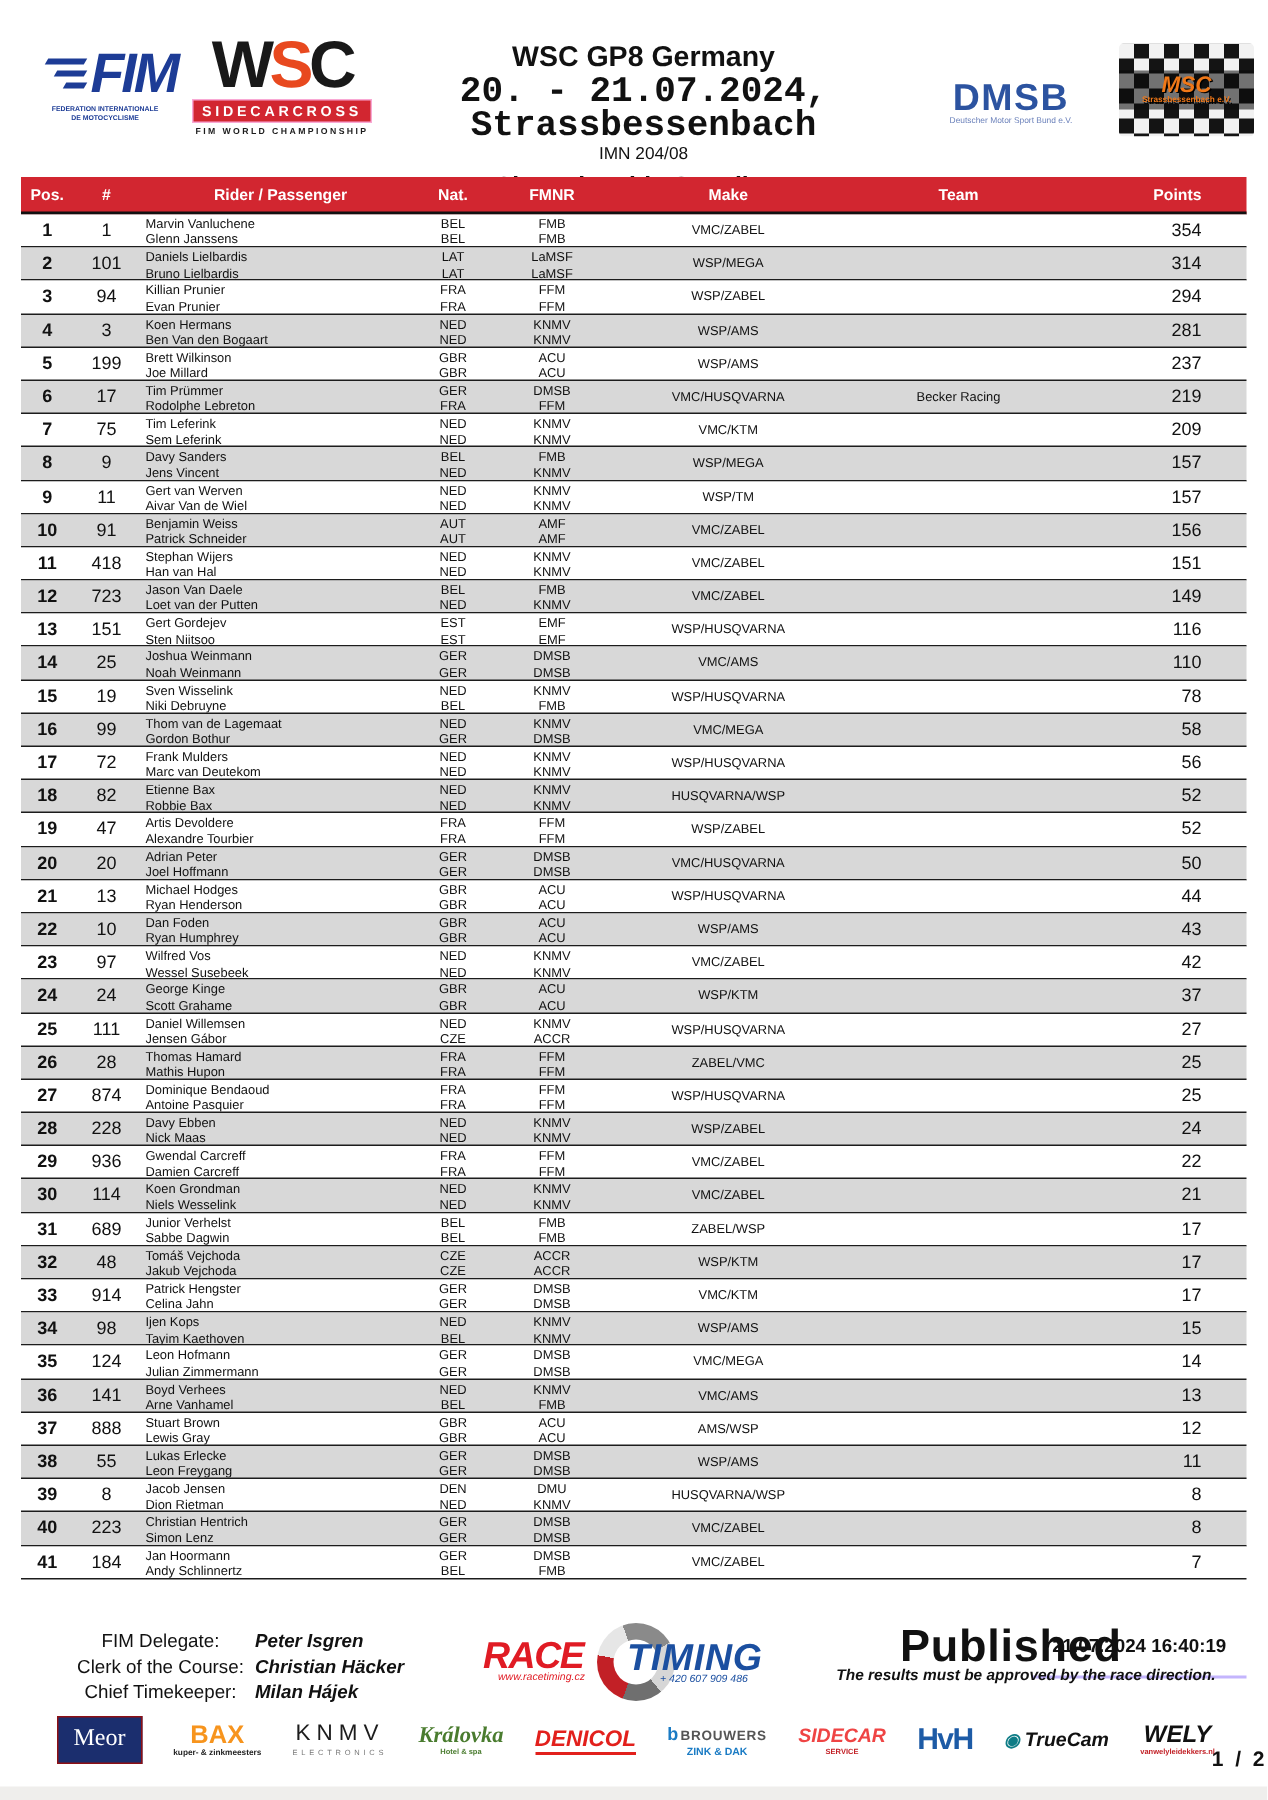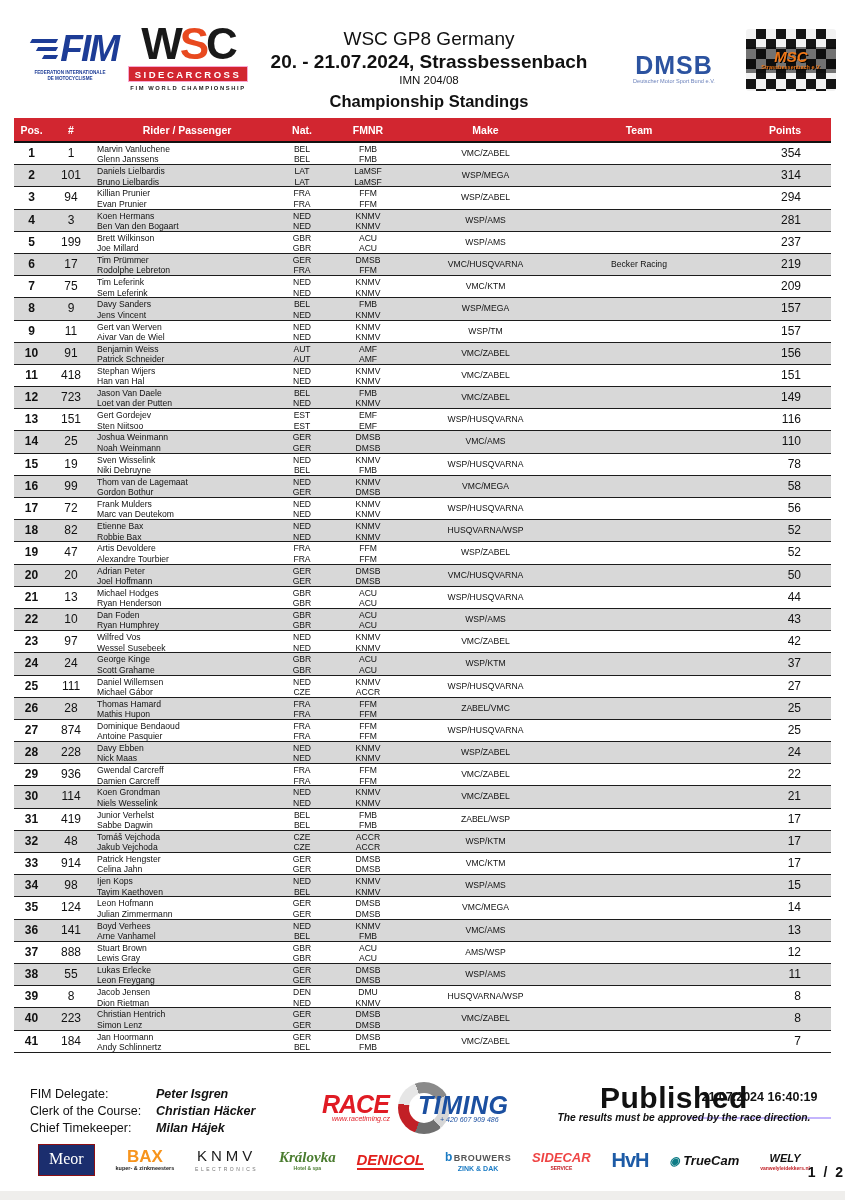--- a/index.html
+++ b/index.html
@@ -16,22 +16,22 @@
   .fim-text { font-size:37px; font-weight:bold; font-style:italic; color:var(--fim-blue); letter-spacing:-2px; line-height:34px; }
   .fim-sub { margin-top:4px; font-size:4.6px; font-weight:bold; color:var(--fim-blue); line-height:5.5px; }
 
   .wsc-logo { position:absolute; left:128px; top:24px; width:120px; text-align:center; }
   .wsc-text { font-size:44px; font-weight:900; letter-spacing:-3px; line-height:40px; color:#191919; }
   .wsc-text .wsc-s { color:var(--wsc-orange); }
   .wsc-band { margin-top:2px; background:var(--header-red); color:#fff; font-size:9.5px; font-weight:bold; letter-spacing:2.5px; padding:2px 0 1px; border:1px solid #f9a8d4; }
   .wsc-sub { margin-top:3px; font-size:5.8px; font-weight:bold; letter-spacing:1.6px; color:#1c1c1c; }
 
   .title-block { position:absolute; left:262px; top:28px; width:334px; text-align:center; }
-  .title-line1 { font-size:19px; font-weight:normal; line-height:22px; }
-  .title-line2 { font-size:19px; font-weight:bold; line-height:23px; }
+  .title-line1 { font-size:19px; font-weight:bold; line-height:22px; }
+  .title-line2 { font-size:24px; font-weight:bold; line-height:23px;font-family:Liberation Mono, monospace; }
   .title-line3 { font-size:11.5px; line-height:15px; }
   .title-line4 { font-size:16.5px; font-weight:bold; line-height:22px; margin-top:2px; }
 
   .dmsb-logo { position:absolute; left:626px; top:53px; width:96px; text-align:center; }
   .dmsb-text { font-size:25px; font-weight:900; letter-spacing:1px; color:var(--dmsb-blue); line-height:24px; }
   .dmsb-sub { font-size:5.6px; color:#6c82bb; margin-top:1px; }
 
   .msc-logo { position:absolute; left:746px; top:29px; width:90px; height:62px; border-radius:3px;
     background:conic-gradient(#141414 0 25%, #f2f2f2 0 50%, #141414 0 75%, #f2f2f2 0); background-size:20px 20px;
     display:flex; flex-direction:column; align-items:center; justify-content:center; overflow:hidden; }
@@ -54,21 +54,21 @@
   .c-team  { width:162px; text-align:center; }
   .c-points{ width:111px; text-align:right; padding-right:30px; }
   .thead .c-rider { text-align:center; padding-left:0; }
   .trow .c-pos { font-size:12px; font-weight:bold; line-height:21px; }
   .trow .c-num { font-size:12px; line-height:21px; }
   .two-line { font-size:8.6px; line-height:10.4px; padding-top:1px; }
   .trow .c-make, .trow .c-team { font-size:8.6px; line-height:21px; }
   .trow .c-points { font-size:12px; line-height:21px; }
 
   
-  .officials { position:absolute; left:30px; top:1086px; font-size:12.5px; }
+  .officials { position:absolute; left:44px; top:1086px; font-size:12.5px;text-align:center; }
   .official-row { display:flex; line-height:17px; }
   .official-label { width:126px; }
   .official-value { font-weight:bold; font-style:italic; }
 
   .rt-logo { position:absolute; left:322px; top:1082px; width:220px; height:56px; }
   .rt-race { position:absolute; left:0; top:8px; font-size:25px; font-weight:900; font-style:italic; color:var(--race-red); letter-spacing:-1px; }
   .rt-url { position:absolute; left:10px; top:33px; font-size:7px; font-style:italic; color:var(--race-red); }
   .rt-circle { position:absolute; left:76px; top:0; width:52px; height:52px; border-radius:50%;
     background:conic-gradient(from 200deg, #c22026 0 80deg, #e6e6e6 80deg 140deg, #8a8a8a 140deg 220deg, #d6d6d6 220deg 300deg, #6f6f6f 300deg 360deg); }
   .rt-circle .rt-hole { position:absolute; inset:11px; background:#fff; border-radius:50%; }
@@ -91,21 +91,21 @@
   .sp-kralovka .sub { color:#4a7c2f; font-weight:bold; }
   .sp-denicol .main { color:#e2201c; font-size:15px; font-weight:900; font-style:italic; border-bottom:2px solid #e2201c; }
   .sp-brouwers .main { color:#555; font-size:9px; font-weight:bold; letter-spacing:0.5px; }
   .sp-brouwers .sub { color:#1a7bc4; font-size:7px; font-weight:bold; }
   .sp-brouwers .b-icon { color:#1a7bc4; font-weight:900; font-size:12px; margin-right:1px; }
   .sp-sidecar .main { color:#ef4444; font-size:13px; font-weight:900; font-style:italic; }
   .sp-sidecar .sub { color:#c22026; font-weight:bold; }
   .sp-hvh .main { color:#1d5ba6; font-size:20px; font-weight:900; letter-spacing:-1px; }
   .sp-truecam .main { color:#111; font-size:13px; font-weight:bold; font-style:italic; }
   .sp-truecam .cam-icon { color:#0e7c86; font-size:12px; }
-  .sp-wely .main { color:#111; font-size:11px; font-weight:900; font-style:italic;margin-top:41px; }
+  .sp-wely .main { color:#111; font-size:16px; font-weight:900; font-style:italic;margin-top:41px; }
   .sp-wely .sub { color:#c22026; font-weight:bold; }
 
   .page-num { position:absolute; left:0; top:1164px; width:845px; text-align:right; font-size:14px; font-weight:bold; letter-spacing:2px; }
   .page-end { position:absolute; left:0; bottom:0; width:845px; height:9px; background:#efeeec; }
 </style>
 </head>
 <body>
 
 <div class="page">
 
@@ -639,21 +639,21 @@
       <div class="c c-make">WSP/KTM</div>
       <div class="c c-team"></div>
       <div class="c c-points">37</div>
     </div>
 
     <div class="trow">
       <div class="c c-pos">25</div>
       <div class="c c-num">111</div>
       <div class="c c-rider two-line">
         <div class="rider-line">Daniel Willemsen</div>
-        <div class="rider-line">Michael Gábor</div>
+        <div class="rider-line">Jensen Gábor</div>
       </div>
       <div class="c c-nat two-line">
         <div class="nat-line">NED</div>
         <div class="nat-line">CZE</div>
       </div>
       <div class="c c-fmnr two-line">
         <div class="fmnr-line">KNMV</div>
         <div class="fmnr-line">ACCR</div>
       </div>
       <div class="c c-make">WSP/HUSQVARNA</div>
@@ -756,21 +756,21 @@
         <div class="fmnr-line">KNMV</div>
         <div class="fmnr-line">KNMV</div>
       </div>
       <div class="c c-make">VMC/ZABEL</div>
       <div class="c c-team"></div>
       <div class="c c-points">21</div>
     </div>
 
     <div class="trow">
       <div class="c c-pos">31</div>
-      <div class="c c-num">419</div>
+      <div class="c c-num">689</div>
       <div class="c c-rider two-line">
         <div class="rider-line">Junior Verhelst</div>
         <div class="rider-line">Sabbe Dagwin</div>
       </div>
       <div class="c c-nat two-line">
         <div class="nat-line">BEL</div>
         <div class="nat-line">BEL</div>
       </div>
       <div class="c c-fmnr two-line">
         <div class="fmnr-line">FMB</div>

